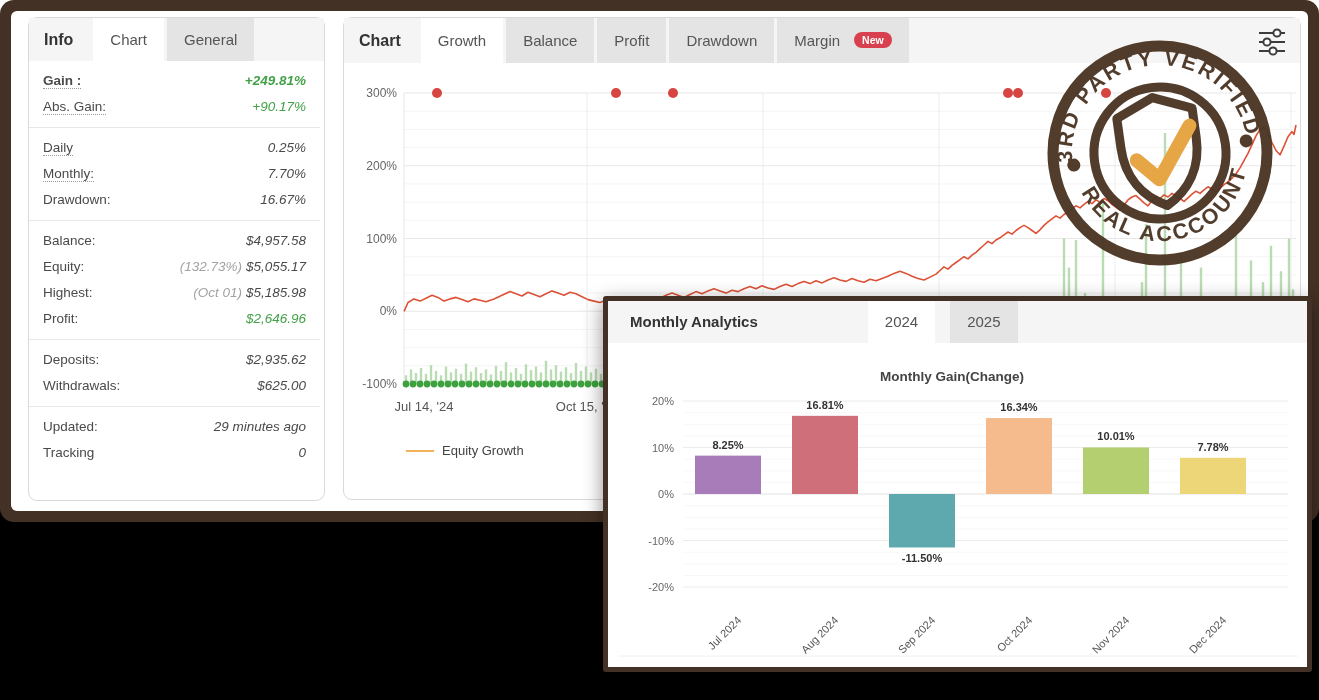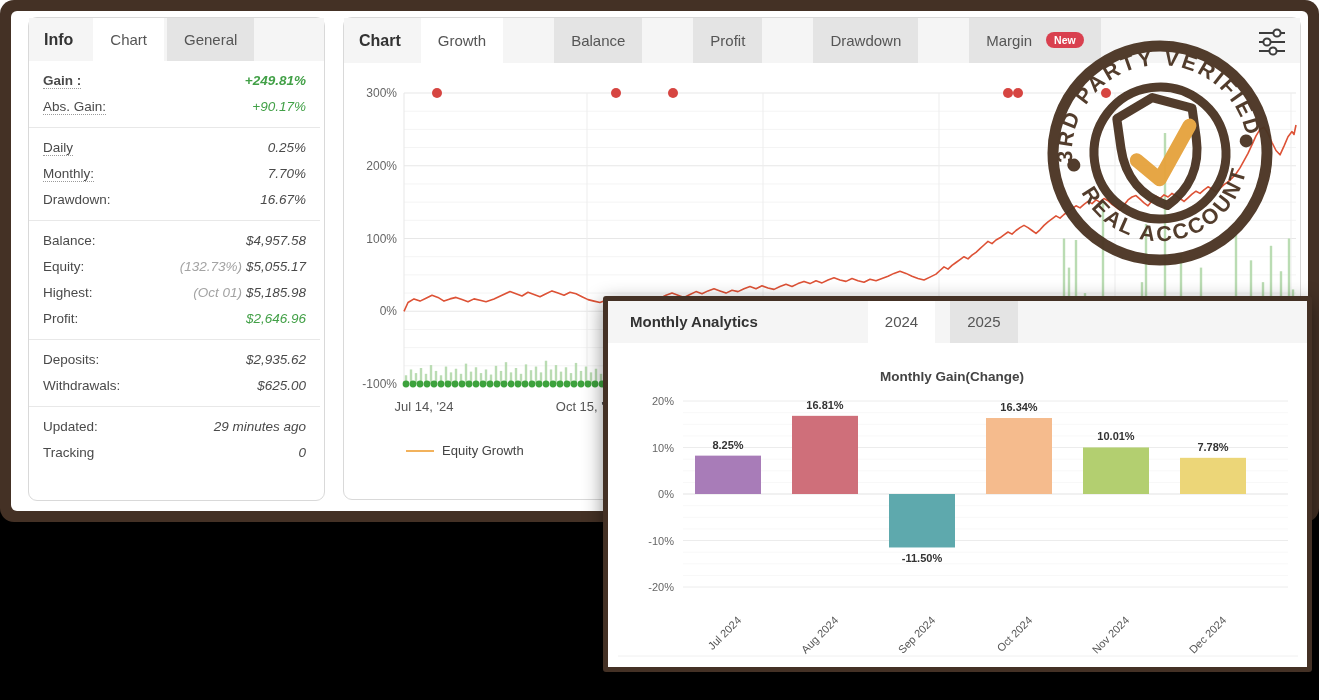--- a/index.html
+++ b/index.html
@@ -119,21 +119,21 @@
             <span class="lbl"><span>Tracking</span></span>
             <span class="val"><span>0</span></span>
           </div>
         </div>
       </div>
   </div>
 
   <div class="panel" id="chart-panel">
     <div class="tabbar">
       <div class="panel-title">Chart</div>
-      <div id="chart-tabs" style="display:flex;gap:48px;">
+      <div id="chart-tabs" style="display:flex;">
           <div class="tab active">Growth</div>
           <div class="tab">Balance</div>
           <div class="tab">Profit</div>
           <div class="tab">Drawdown</div>
           <div class="tab">Margin<span class="badge">New</span></div>
         </div>
     </div>
     <svg id="filter-icon" width="32" height="28" viewBox="0 0 32 28">
       <g stroke="#3c3c3c" stroke-width="2" fill="#fff">
         <line x1="3" y1="5" x2="29" y2="5"></line>

